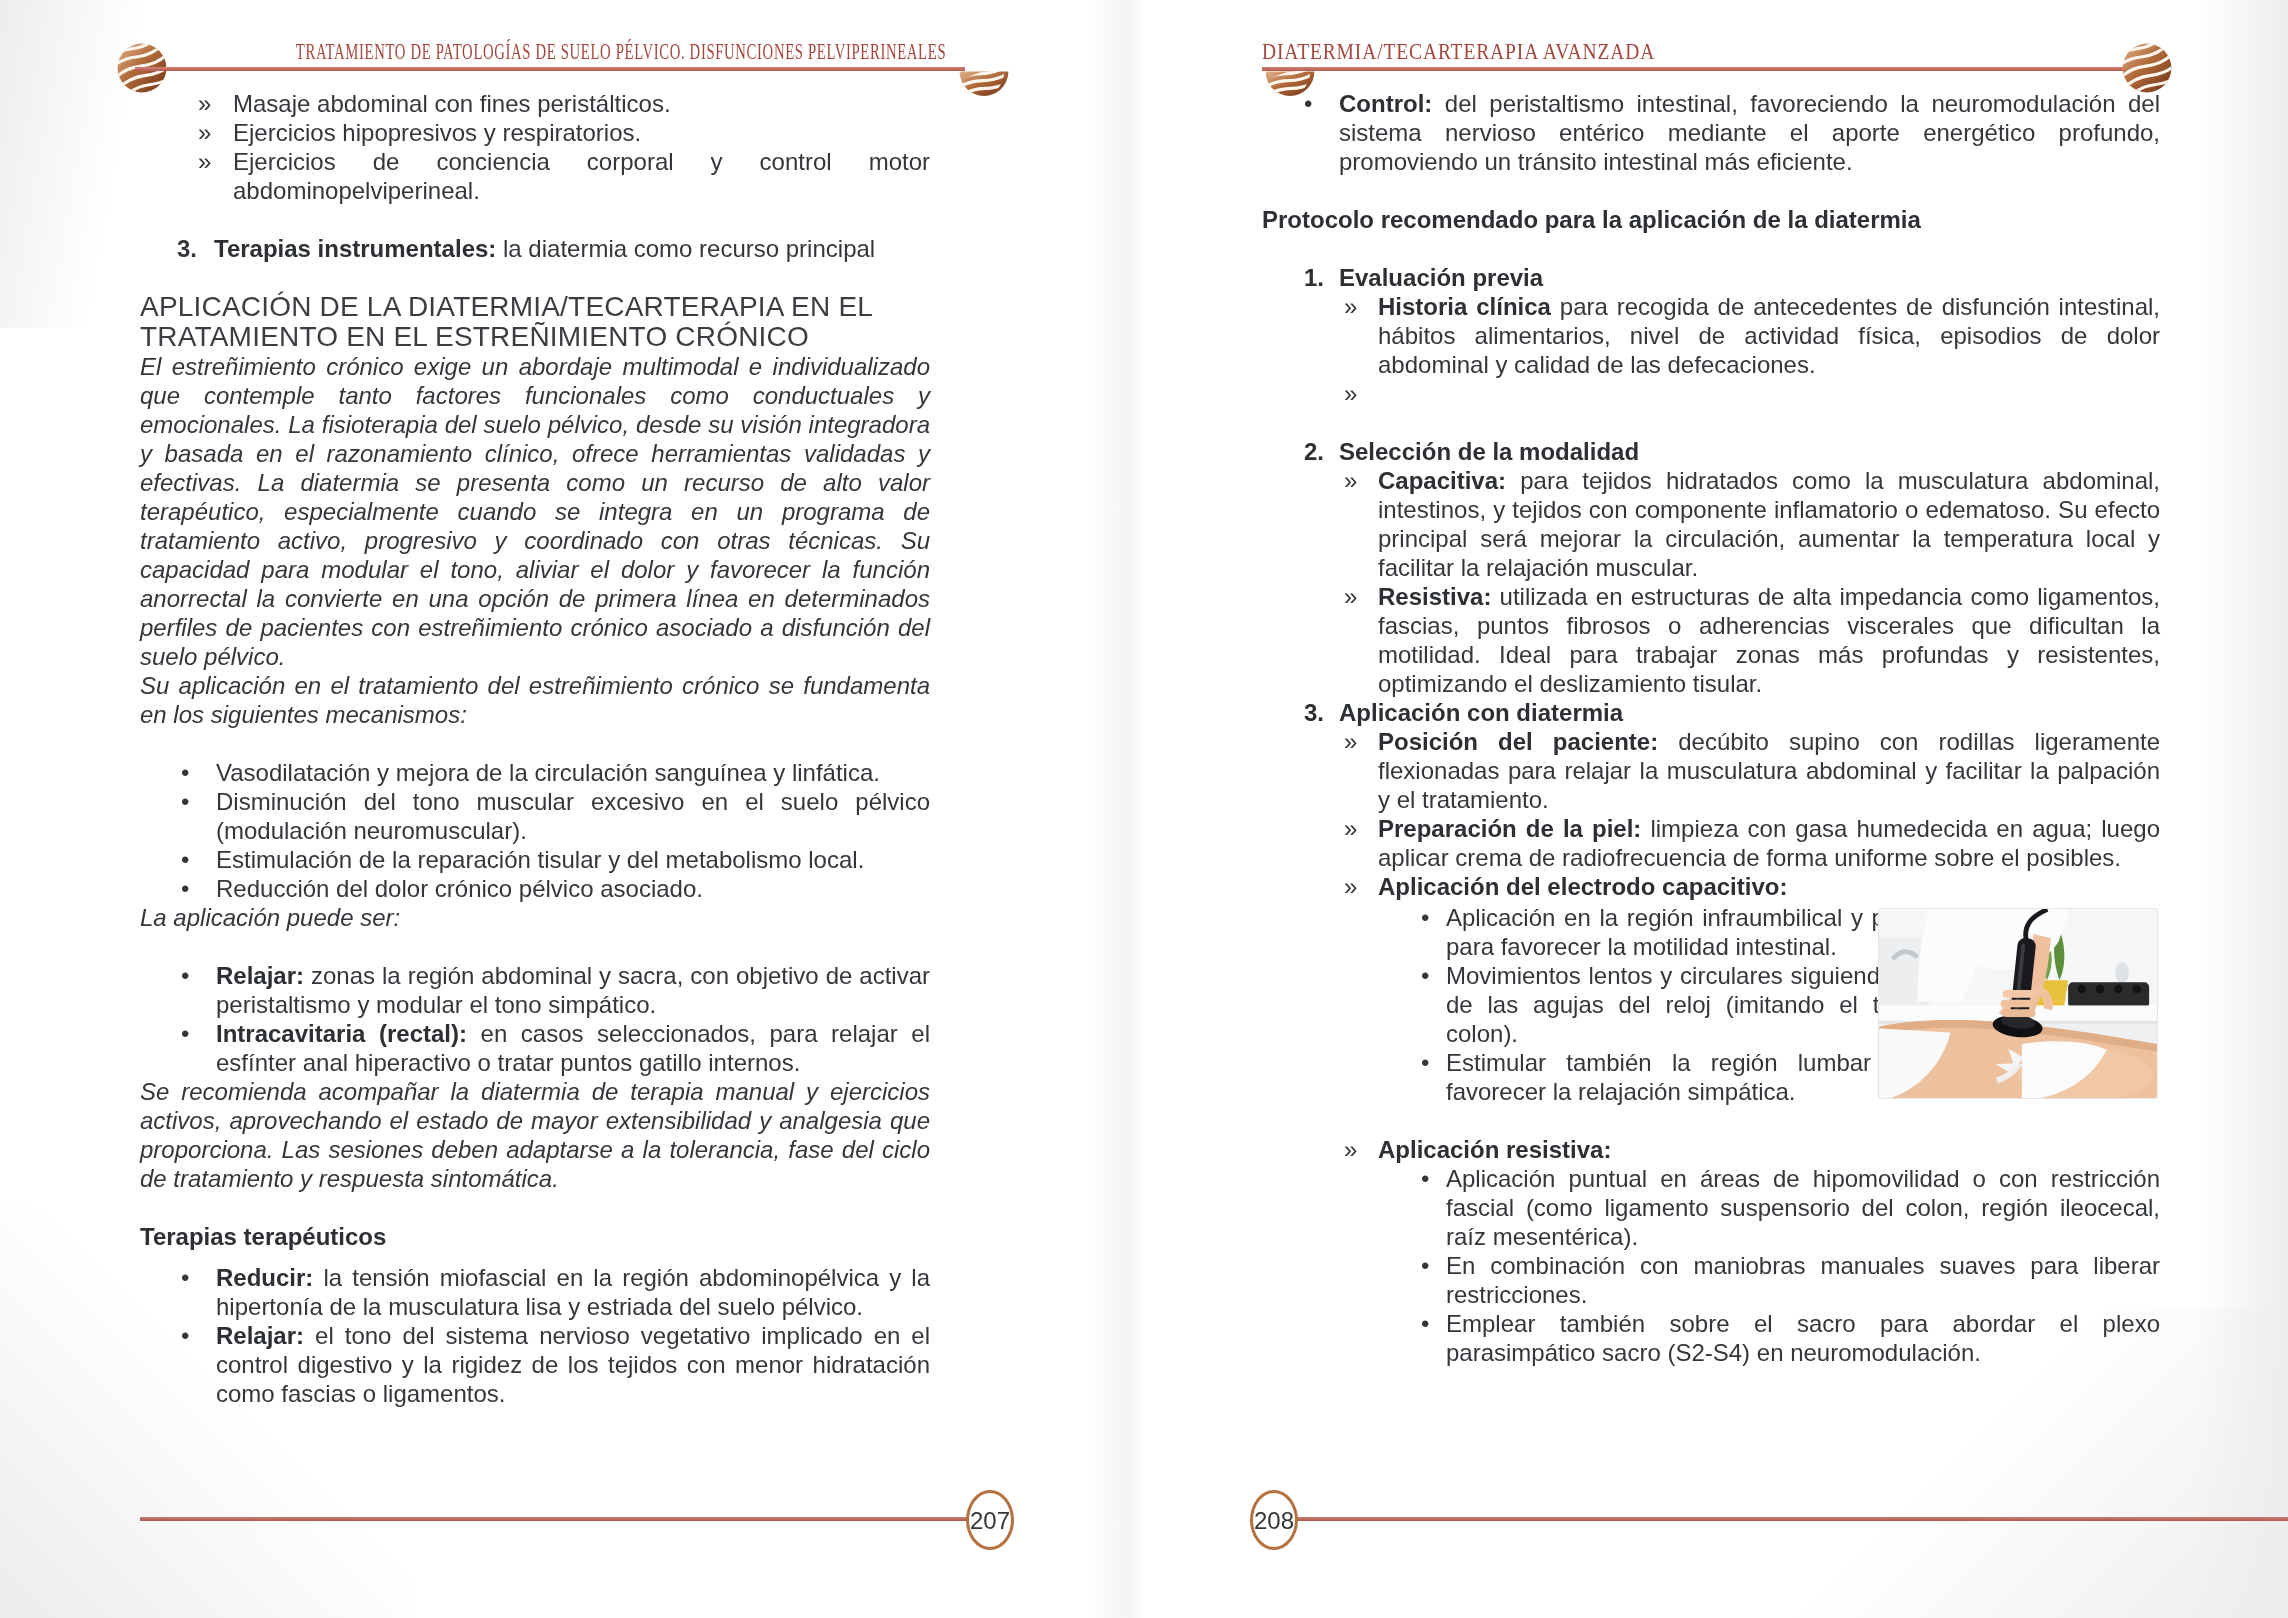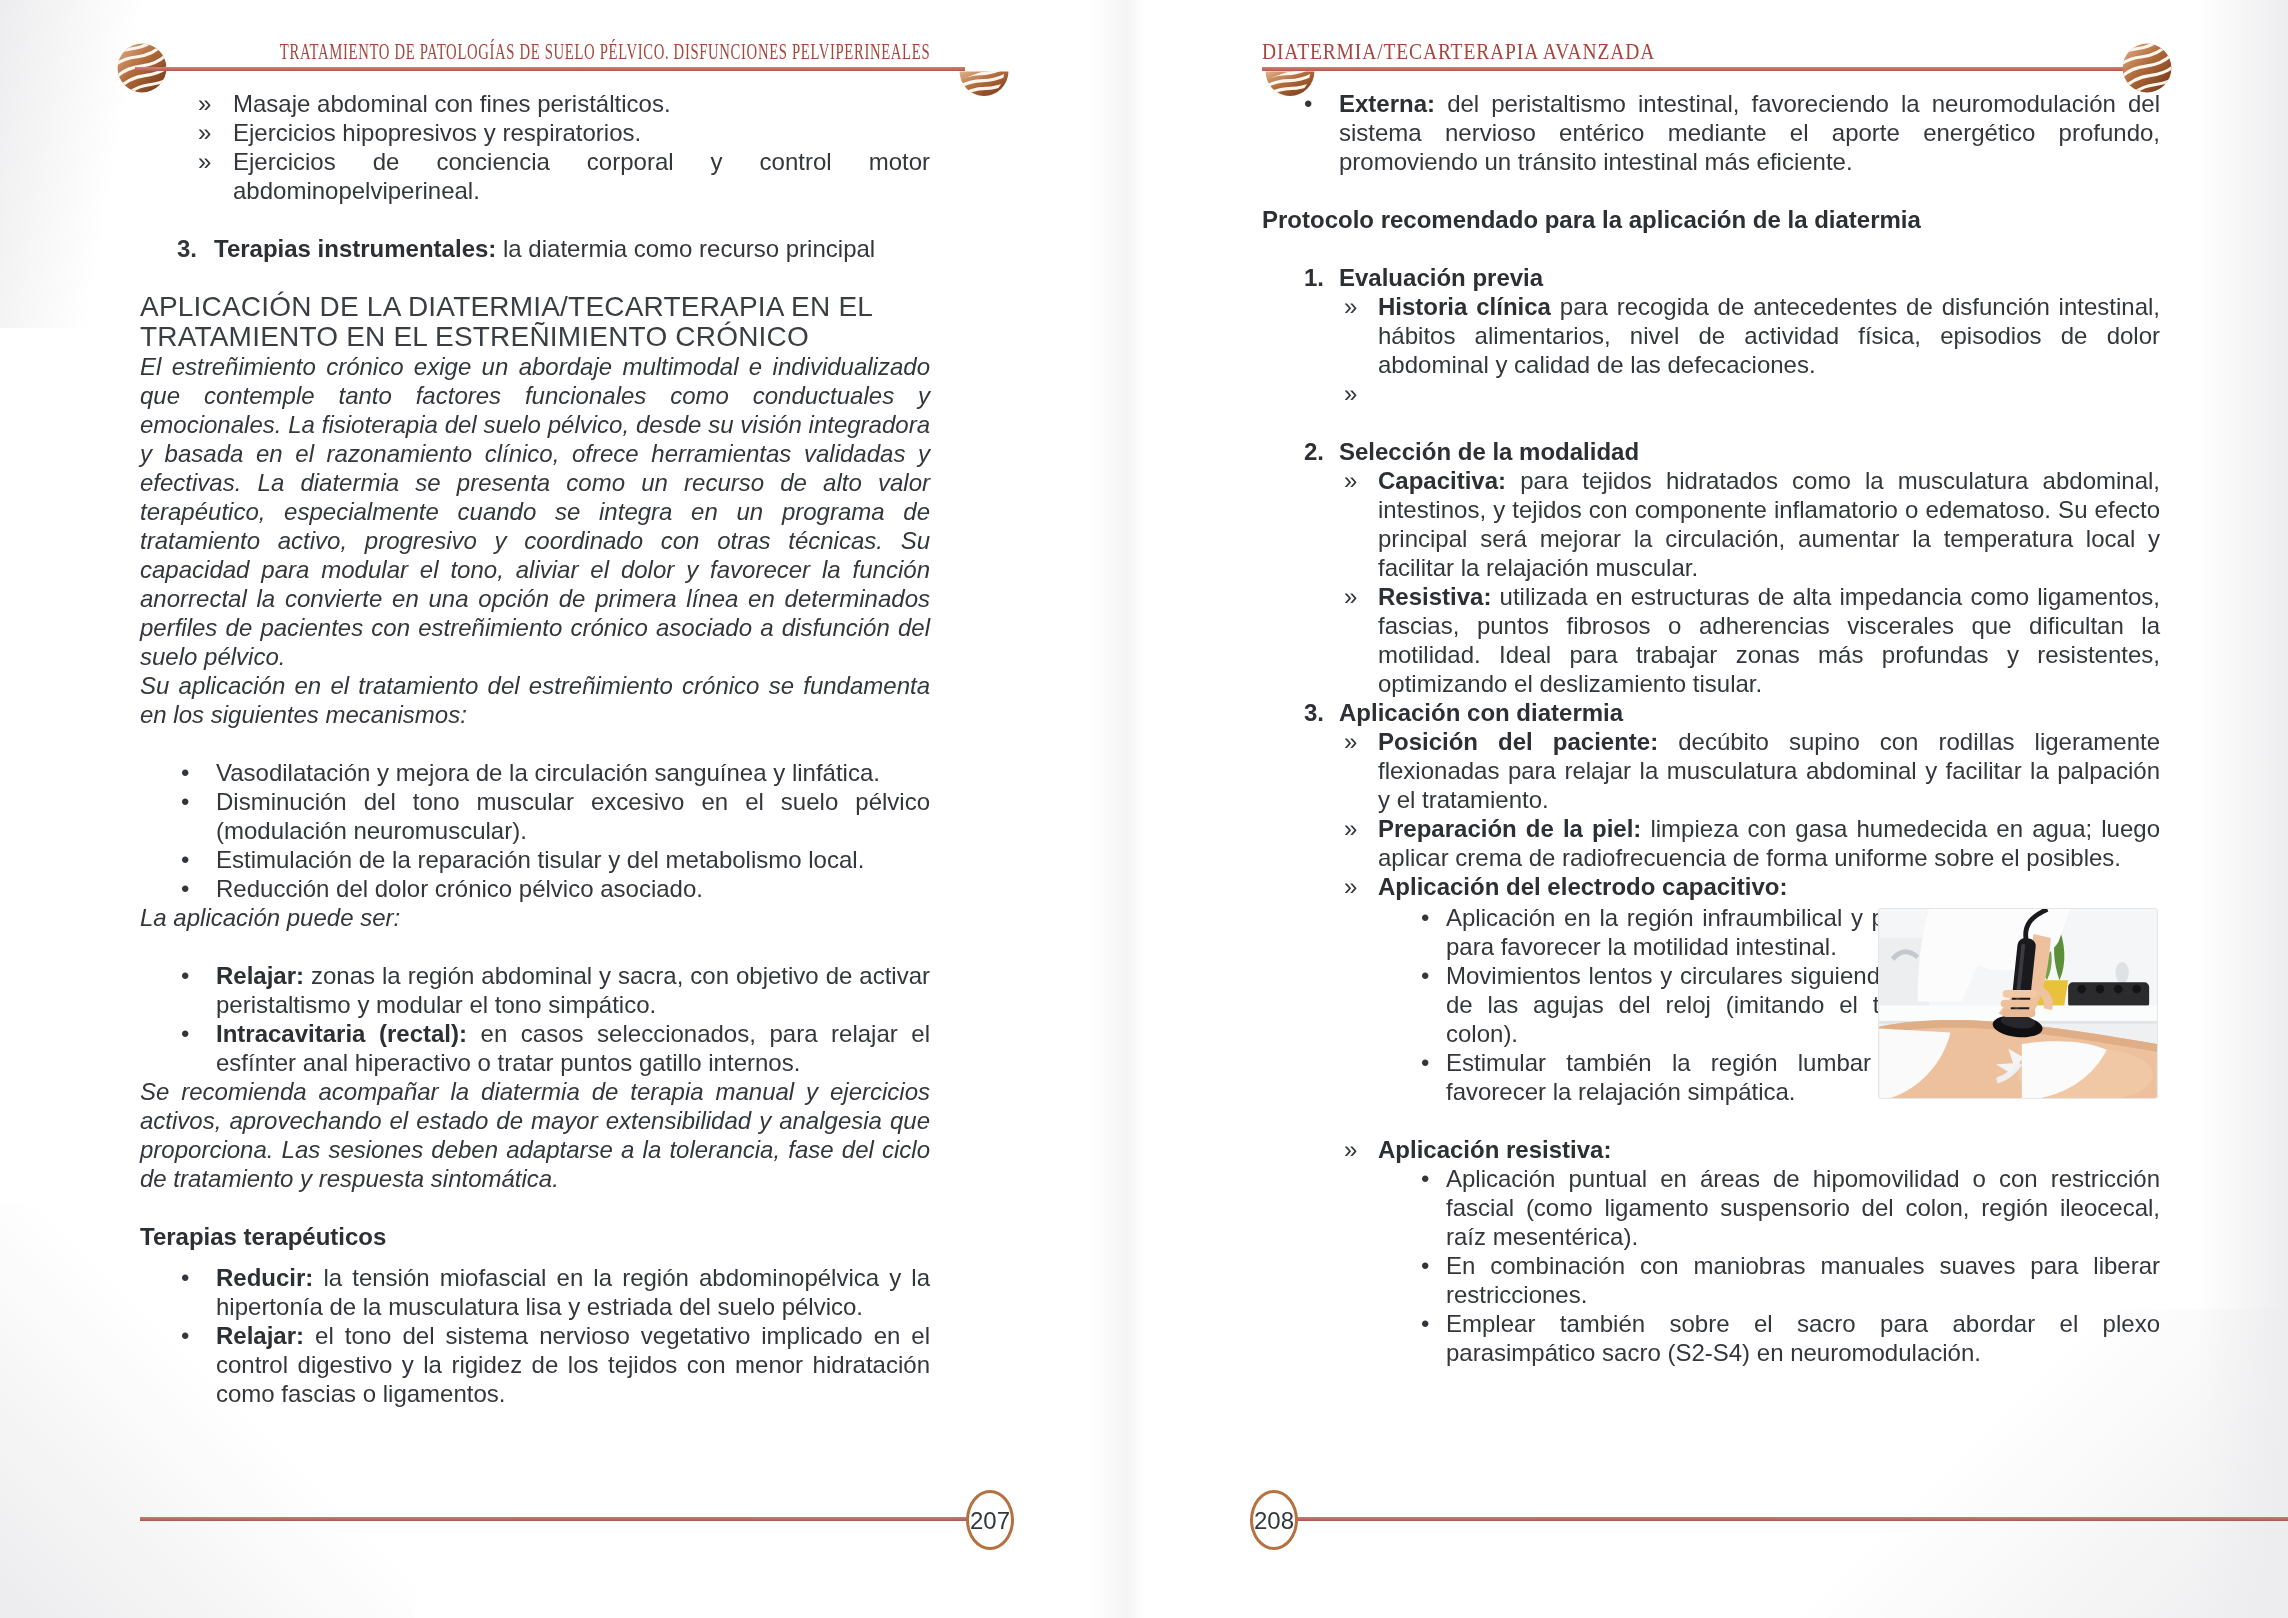--- a/index.html
+++ b/index.html
@@ -3,21 +3,21 @@
 <meta charset="utf-8">
 <style>
   html,body{margin:0;padding:0;background:#ffffff;}
   .spread{
     position:relative;width:2288px;height:1618px;overflow:hidden;
     background:#ffffff;color:#33373b;
     font-family:"Liberation Sans","DejaVu Sans",sans-serif;
     font-size:24px;line-height:29px;
   }
   .page{position:absolute;top:0;height:1618px;width:1144px;overflow:hidden;background:#fff;}
-  .page.left{left:0;}
+  .page.left{left:0;padding-left:16px;}
   .page.right{left:1144px;}
   .gutter{position:absolute;left:1089px;top:0;width:71px;height:1618px;pointer-events:none;
     background:linear-gradient(to right,rgba(0,0,0,0) 0%,rgba(60,60,70,0.055) 55%,rgba(255,255,255,0) 78%);}
   .shade{position:absolute;pointer-events:none;}
   .shade-tl{left:0;top:0;width:145px;height:328px;background:linear-gradient(100deg,#ededef,rgba(255,255,255,0) 72%);}
   .shade-bl{left:0;bottom:0;width:415px;height:415px;background:linear-gradient(45deg,#ececee,rgba(255,255,255,0) 55%);}
   .shade-r{right:0;top:0;width:92px;height:1618px;background:linear-gradient(to left,#ededef,rgba(255,255,255,0));}
   .shade-br{right:0;bottom:0;width:502px;height:309px;background:linear-gradient(315deg,#ededef,rgba(255,255,255,0) 62%);}
 
   
@@ -272,21 +272,21 @@
           <path d="M-20 68 Q 15 52 50 66 T 120 64"></path>
           <path d="M-20 88 Q 15 72 50 86 T 120 84"></path>
         </g>
       </svg>
     </header>
 
     <div class="content">
 
       <div class="row control-row">
         <span class="mk">•</span>
-        <span class="it"><b>Externa:</b> <span>del peristaltismo intestinal, favoreciendo la neuromodulación del sistema nervioso entérico mediante el aporte energético profundo, promoviendo un tránsito intestinal más eficiente.</span></span>
+        <span class="it"><b>Control:</b> <span>del peristaltismo intestinal, favoreciendo la neuromodulación del sistema nervioso entérico mediante el aporte energético profundo, promoviendo un tránsito intestinal más eficiente.</span></span>
       </div>
 
       <div class="bold-heading gap-lg">Protocolo recomendado para la aplicación de la diatermia</div>
 
       <div class="row step-title gap-lg">
         <span class="mk">1.</span>
         <span class="it">Evaluación previa</span>
       </div>
       <div class="row chev-item">
         <span class="mk">»</span>

